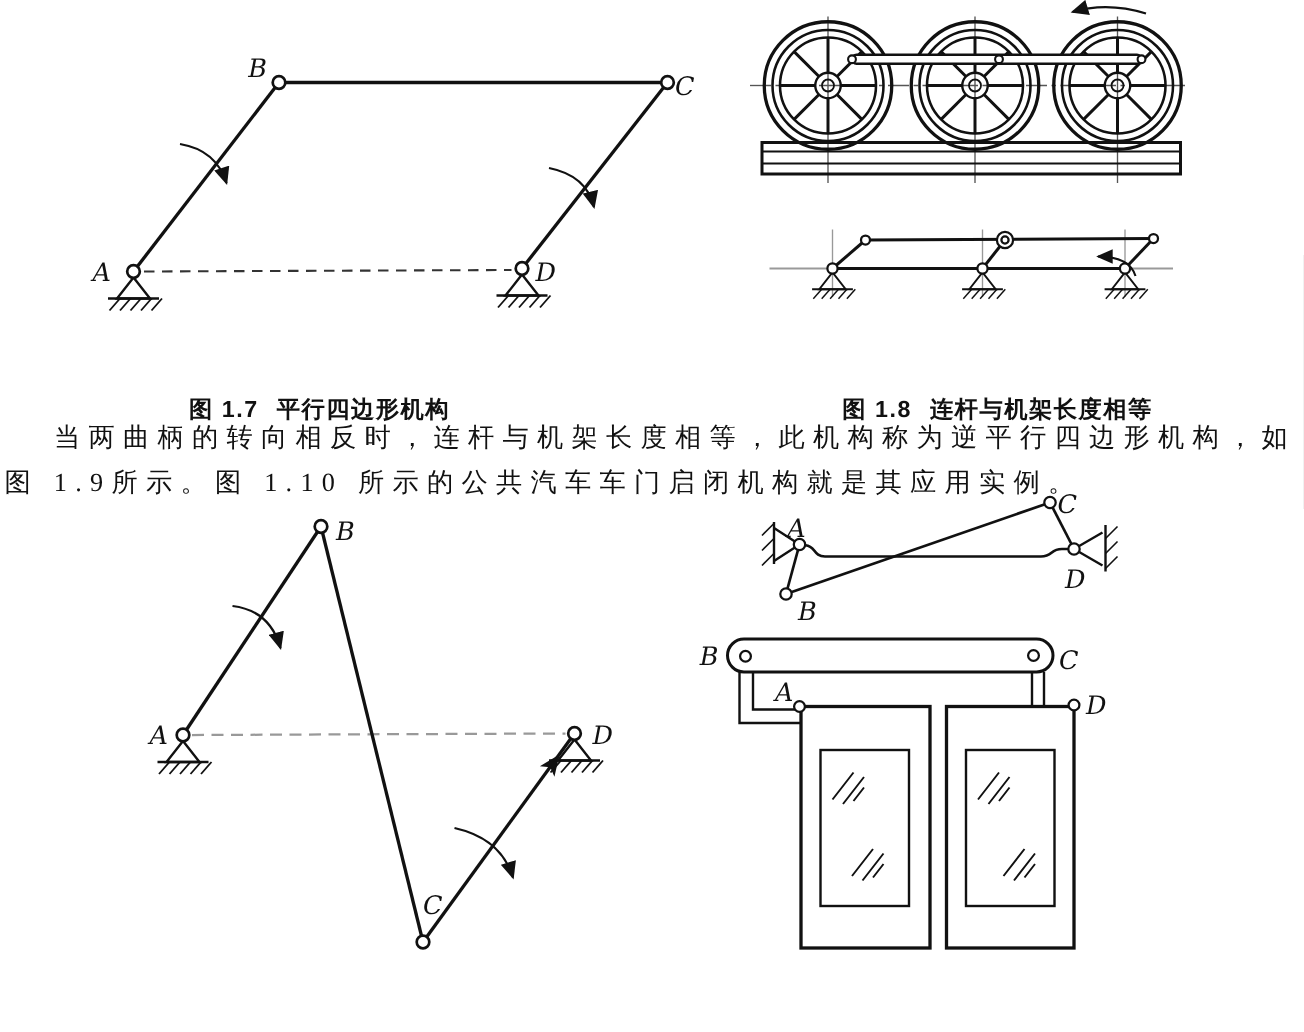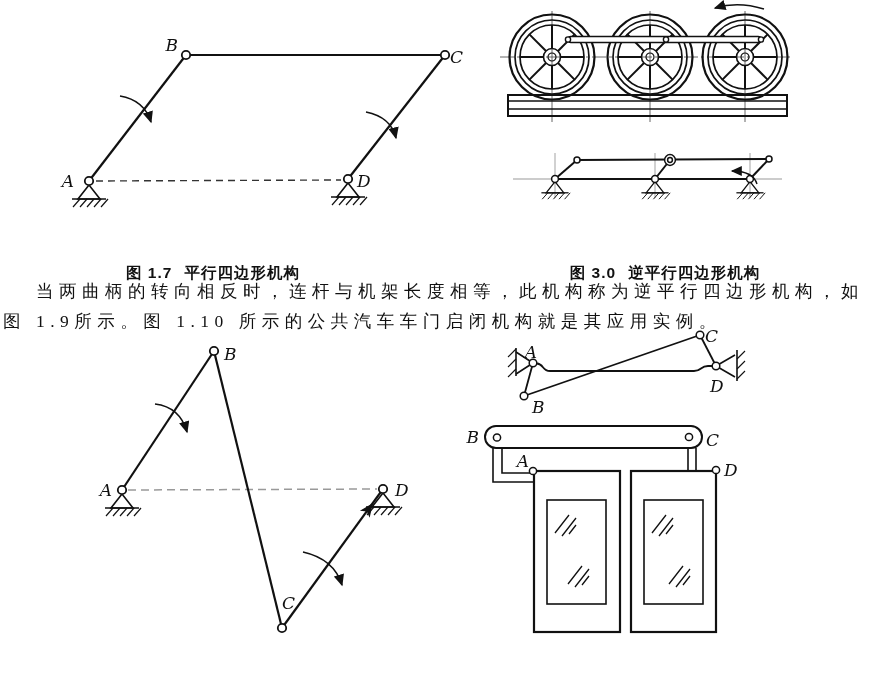--- a/index.html
+++ b/index.html
@@ -218,21 +218,21 @@
       <text x="236" y="131">C</text>
       <text x="59" y="152" text-anchor="end">A</text>
       <text x="254" y="161">D</text>
     </g>
   </svg>
 
   <div class="caption" style="left:63px;top:228px">
     <span class="cap-num">图 1.7</span><span>平行四边形机构</span>
   </div>
   <div class="caption" style="left:515px;top:228px">
-    <span class="cap-num">图 3.0</span><span>逆平行四边形机构</span>
+    <span class="cap-num">图 1.8</span><span>连杆与机架长度相等</span>
   </div>
 
   <div class="body-text">
     <div class="l1">当两曲柄的转向相反时，连杆与机架长度相等，此机构称为逆平行四边形机构，如</div>
     <div class="l2">图 1.9所示。图 1.10 所示的公共汽车车门启闭机构就是其应用实例。</div>
   </div>
 
 </div>
 
 </body></html>

